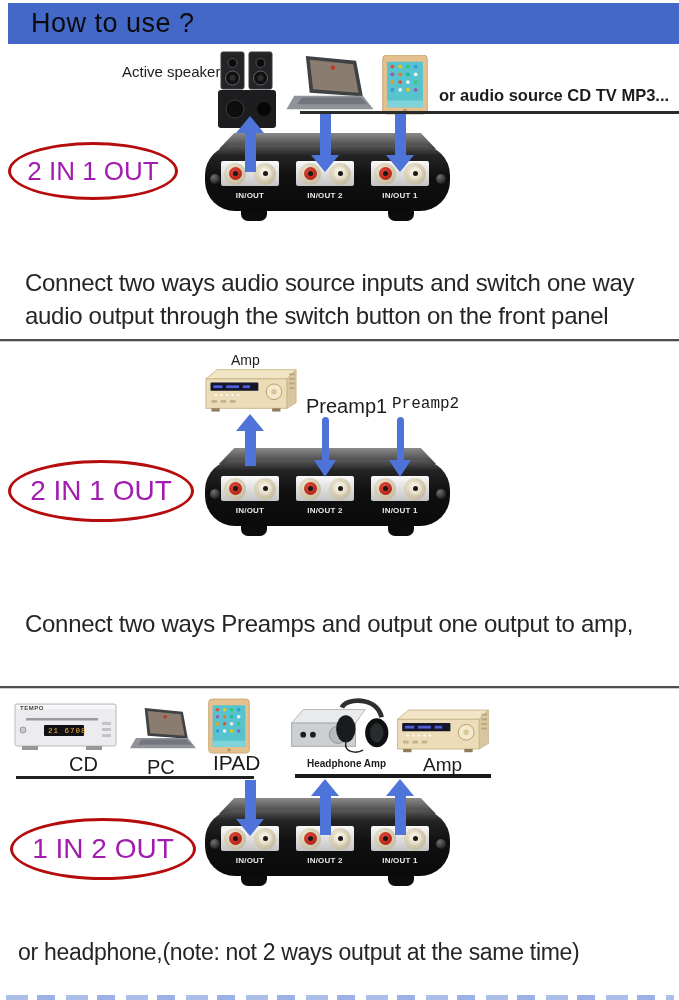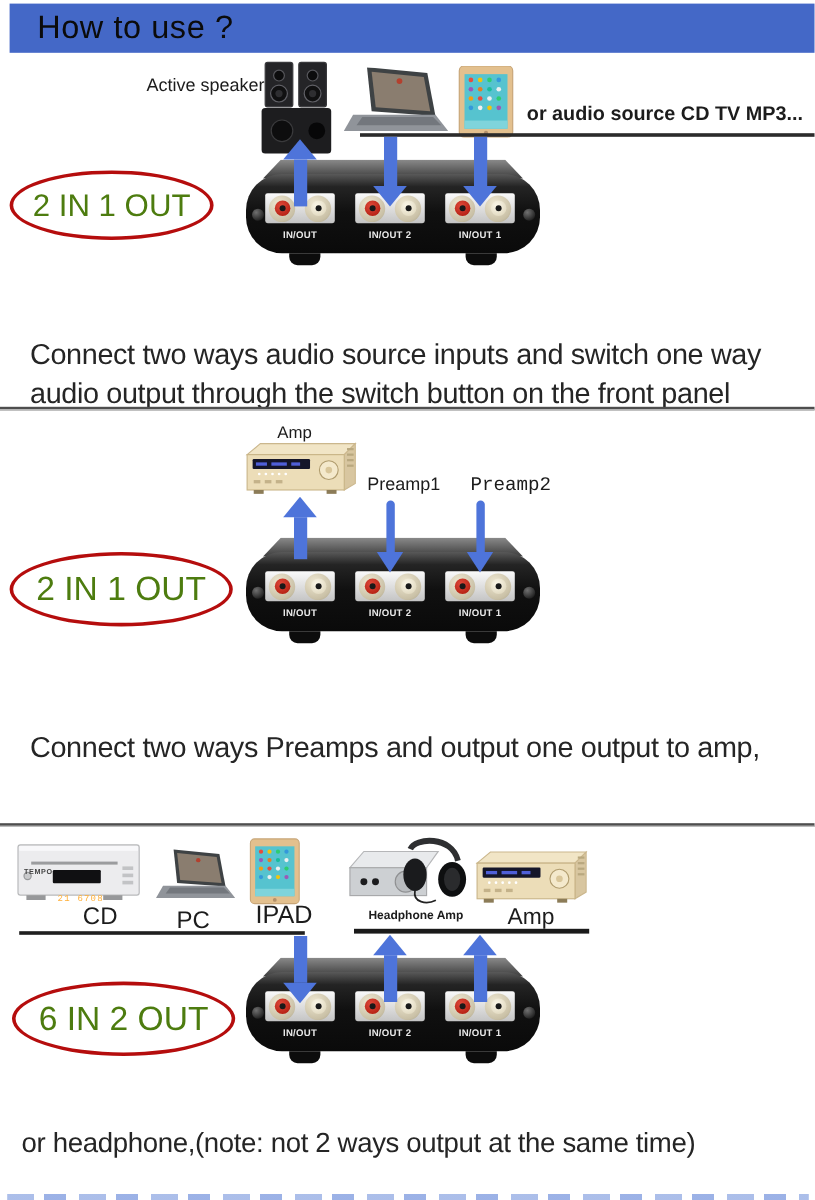--- a/index.html
+++ b/index.html
@@ -15,21 +15,21 @@
 
   
   .lbl{position:absolute;color:var(--ink);white-space:nowrap;}
   .hline{position:absolute;background:#2b2b2b;}
   .divider{position:absolute;left:0;width:679px;height:3px;background:#4e4e4e;border-bottom:1px solid #cfcfcf;}
   .para{position:absolute;color:#252525;letter-spacing:-0.3px;}
   .para div{white-space:nowrap;}
 
   
   .badge{position:absolute;border:3px solid var(--red);border-radius:50%;
-         display:flex;align-items:center;justify-content:center;color:#4d7c0f;}
+         display:flex;align-items:center;justify-content:center;color:#a21caf;}
 
   
   .arrow{position:absolute;width:28px;display:flex;flex-direction:column;align-items:center;z-index:5;}
   .arrow .head{width:0;height:0;border-left:14px solid transparent;border-right:14px solid transparent;}
   .arrow.up .head{border-bottom:17px solid var(--arrow);}
   .arrow.down .head{border-top:17px solid var(--arrow);}
   .arrow .shaft{width:11px;flex:1;background:var(--arrow);}
   .arrow.thin{width:22px;}
   .arrow.thin .head{border-left-width:11px;border-right-width:11px;}
   .arrow.thin .shaft{width:7px;border-radius:4px 4px 0 0;}
@@ -53,21 +53,21 @@
   .jack-label{position:absolute;top:46px;width:58px;text-align:center;color:#e9e9e9;
               font-size:8px;font-weight:bold;letter-spacing:.2px;}
   .jack-label.jl1{left:16px}.jack-label.jl2{left:91px}.jack-label.jl3{left:166px}
   .screw{position:absolute;top:29px;width:10px;height:10px;border-radius:50%;
          background:radial-gradient(circle at 35% 30%,#707070,#202020 75%);}
   .screw.sl{left:5px}.screw.sr{right:4px}
   .foot{position:absolute;bottom:0;width:26px;height:10px;background:#0c0c0c;border-radius:0 0 7px 7px;}
   .foot.fl{left:36px}.foot.fr{right:36px}
 
   .gfx{position:absolute;}
-  .tiny-text{position:absolute;white-space:nowrap;margin-top:19px;}
+  .tiny-text{position:absolute;white-space:nowrap;}
   .bottom-strip{position:absolute;left:6px;top:995px;width:668px;height:5px;opacity:.85;
     background:repeating-linear-gradient(90deg,#9db3e6 0 22px,rgba(0,0,0,0) 22px 31px,#8aa4e2 31px 49px,rgba(0,0,0,0) 49px 60px);}
 </style>
 </head>
 <body>
 
 <svg width="0" height="0" style="position:absolute">
   <defs>
     <symbol id="sym-speakers" viewBox="0 0 78 80">
       <rect x="10" y="40" width="58" height="38" rx="3" fill="#1d1d1f"></rect>
@@ -240,32 +240,32 @@
       <div class="jack-label jl1">IN/OUT</div>
       <div class="jack-label jl2">IN/OUT 2</div>
       <div class="jack-label jl3">IN/OUT 1</div>
     </div>
     <div class="foot fl"></div>
     <div class="foot fr"></div>
   </div>
 </div>
   <div class="badge" style="left:8px;top:142px;width:170px;height:58px;font-size:26px;">2 IN 1 OUT</div>
 
-  <div class="para" style="left:25px;top:279px;font-size:24px;line-height:33px;">
+  <div class="para" style="left:25px;top:266px;font-size:24px;line-height:33px;">
     <div>Connect two ways audio source inputs and switch one way</div>
     <div>audio output through the switch button on the front panel</div>
   </div>
 
   <div class="divider" style="top:339px;"></div>
 
   <div class="lbl" style="left:231px;top:352px;font-size:14px;">Amp</div>
   <svg class="gfx" style="left:196px;top:366px;width:110px;height:46px;">
       <use href="#sym-goldamp"></use>
     </svg>
-  <div class="lbl" style="left:306px;top:395px;font-size:15px;text-align:right;">Preamp1</div>
+  <div class="lbl" style="left:306px;top:395px;font-size:20px;text-align:right;">Preamp1</div>
   <div class="lbl" style="left:392px;top:395px;font-size:16px;font-family:Liberation Mono, monospace;">Preamp2</div>
 
   <div class="arrow up" style="left:236px;top:414px;height:52px;">
       <div class="head"></div>
       <div class="shaft"></div>
     </div>
   <div class="arrow down thin" style="left:314px;top:417px;height:60px;">
       <div class="shaft"></div>
       <div class="head"></div>
     </div>
@@ -414,20 +414,20 @@
             </div>
       </div>
       <div class="jack-label jl1">IN/OUT</div>
       <div class="jack-label jl2">IN/OUT 2</div>
       <div class="jack-label jl3">IN/OUT 1</div>
     </div>
     <div class="foot fl"></div>
     <div class="foot fr"></div>
   </div>
 </div>
-  <div class="badge" style="left:10px;top:818px;width:186px;height:62px;font-size:28px;">6 IN 2 OUT</div>
+  <div class="badge" style="left:10px;top:818px;width:186px;height:62px;font-size:28px;">1 IN 2 OUT</div>
 
   <div class="para" style="left:18px;top:936px;font-size:23px;line-height:32px;">
     <div>or headphone,(note: not 2 ways output at the same time)</div>
   </div>
 
   <div class="bottom-strip"></div>
 </div>
 
 </body></html>

